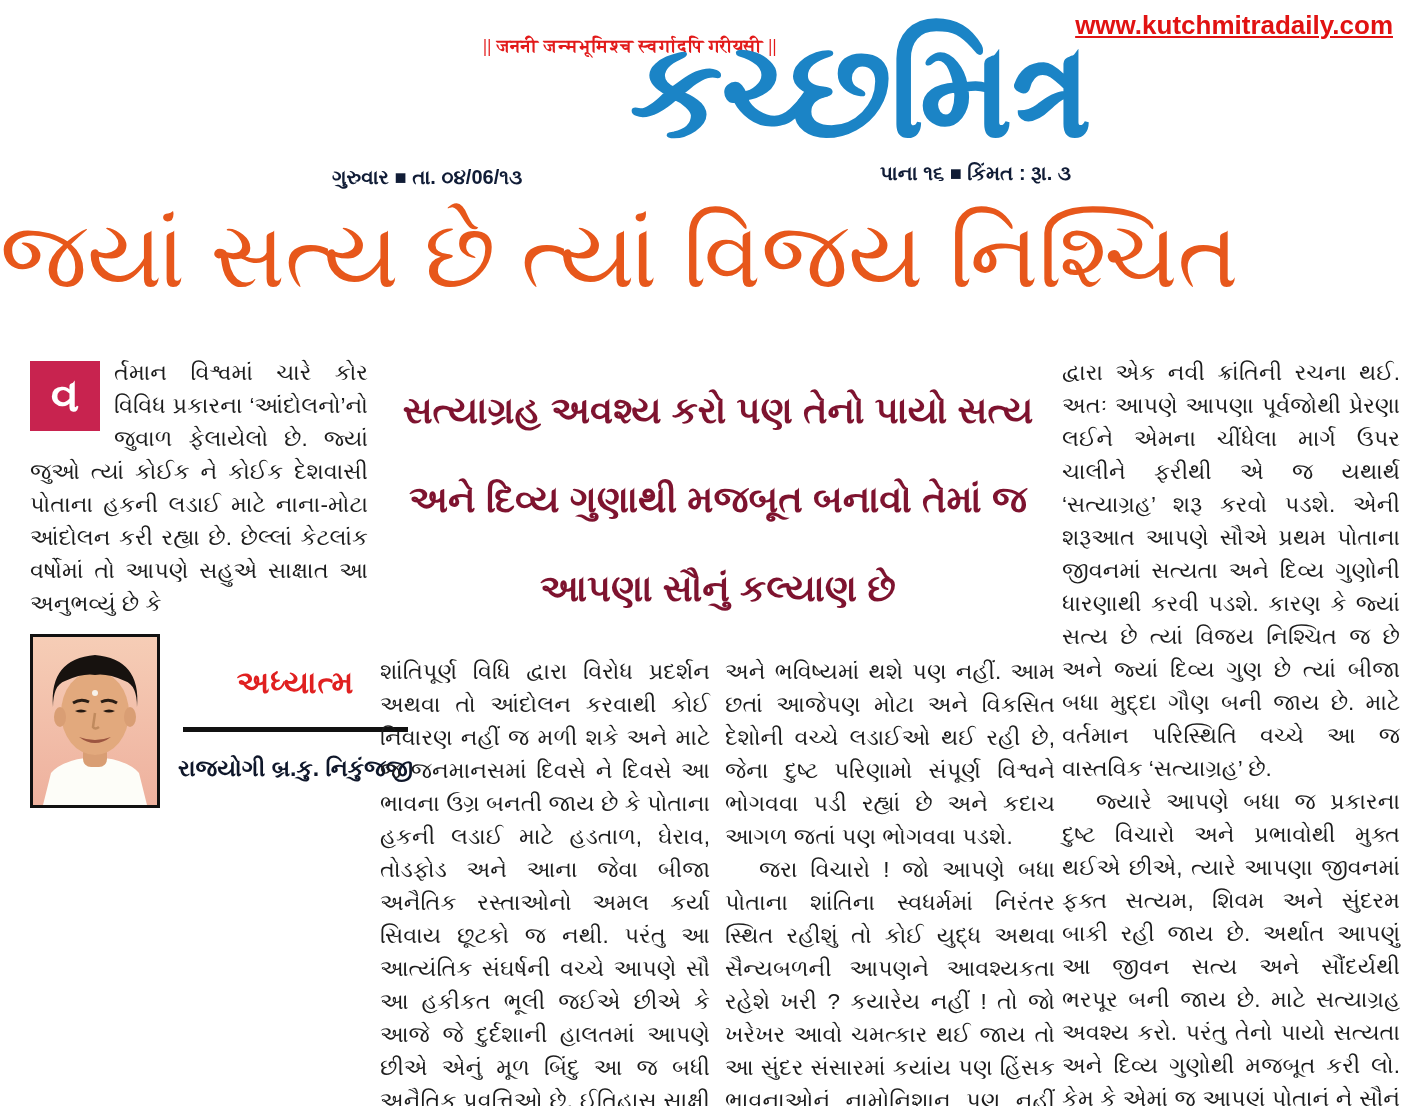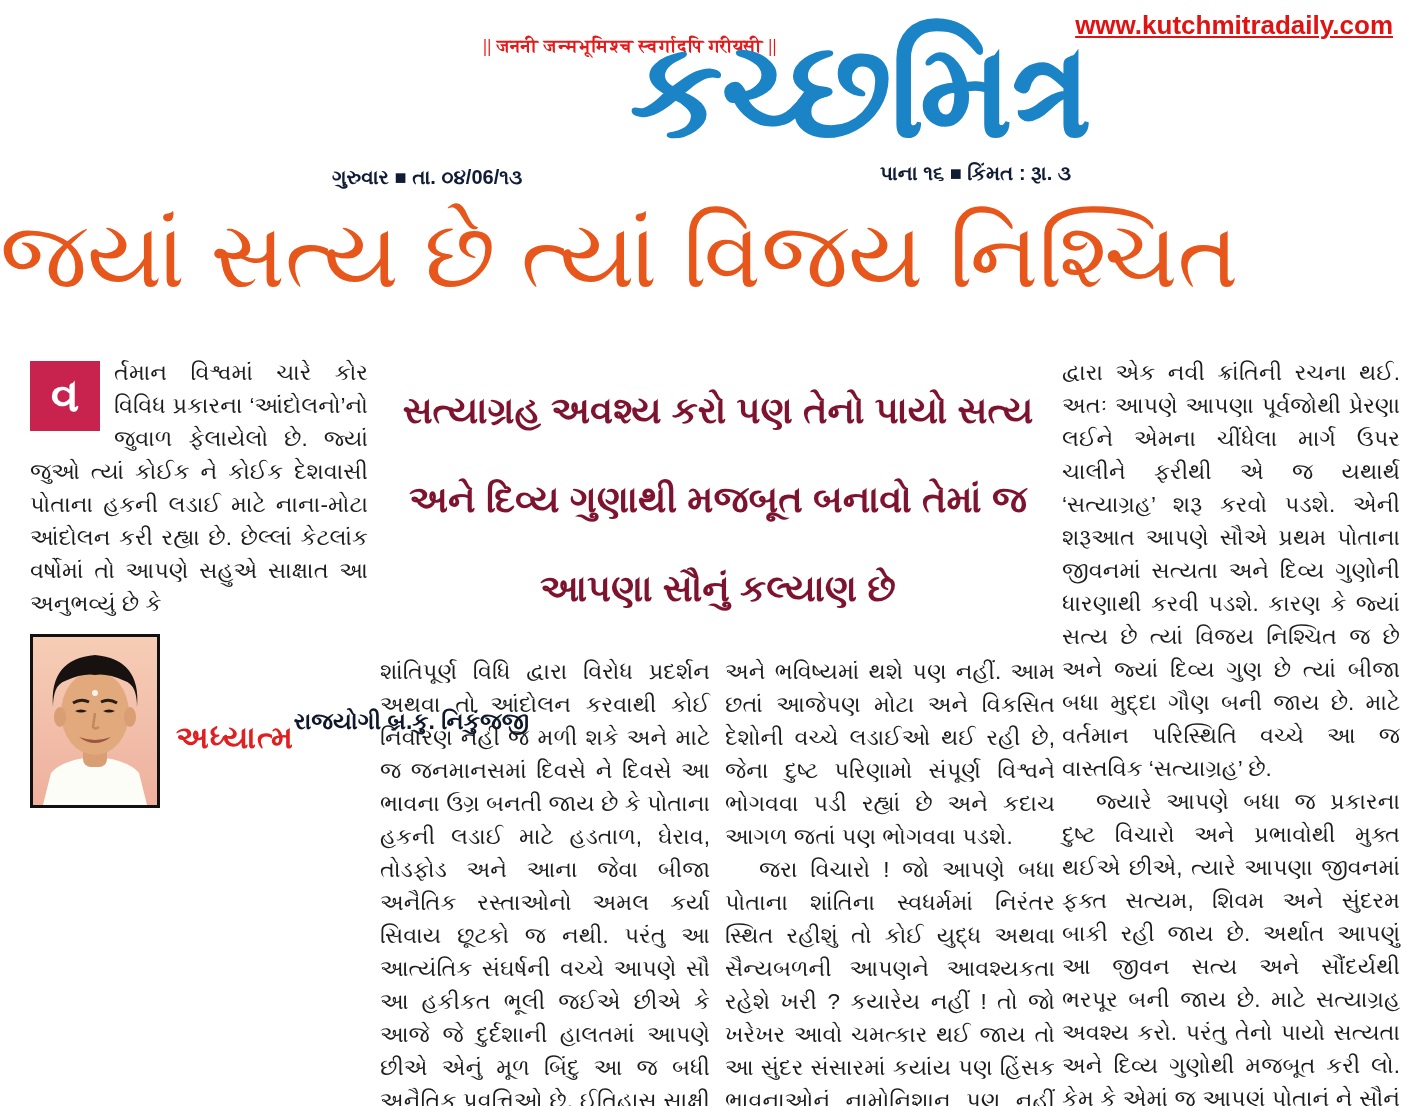--- a/index.html
+++ b/index.html
@@ -85,22 +85,22 @@
   
   .author { display:flex; margin:14px 0 16px 0; }
   .photo-frame {
     width:124px; height:168px;
     border:3px solid #111;
     flex-shrink:0;
     background:#f3c9b4;
   }
   .photo-frame svg { display:block; width:100%; height:100%; }
   .author-info {
-    flex:1; padding-left:10px;
-    display:flex; flex-direction:row; align-items:center;margin-left:6px;
+    flex:1; padding-left:18px;
+    display:flex; flex-direction:column; align-items:center;
   }
   .section-label {
     color:#e02020; font-weight:bold; font-size:31px;
     margin-top:32px; letter-spacing:1px;
   }
   .author-divider {
     width:96%; height:5px; background:#111;
     margin:28px 0 20px 0; border:none;
   }
   .author-name {

